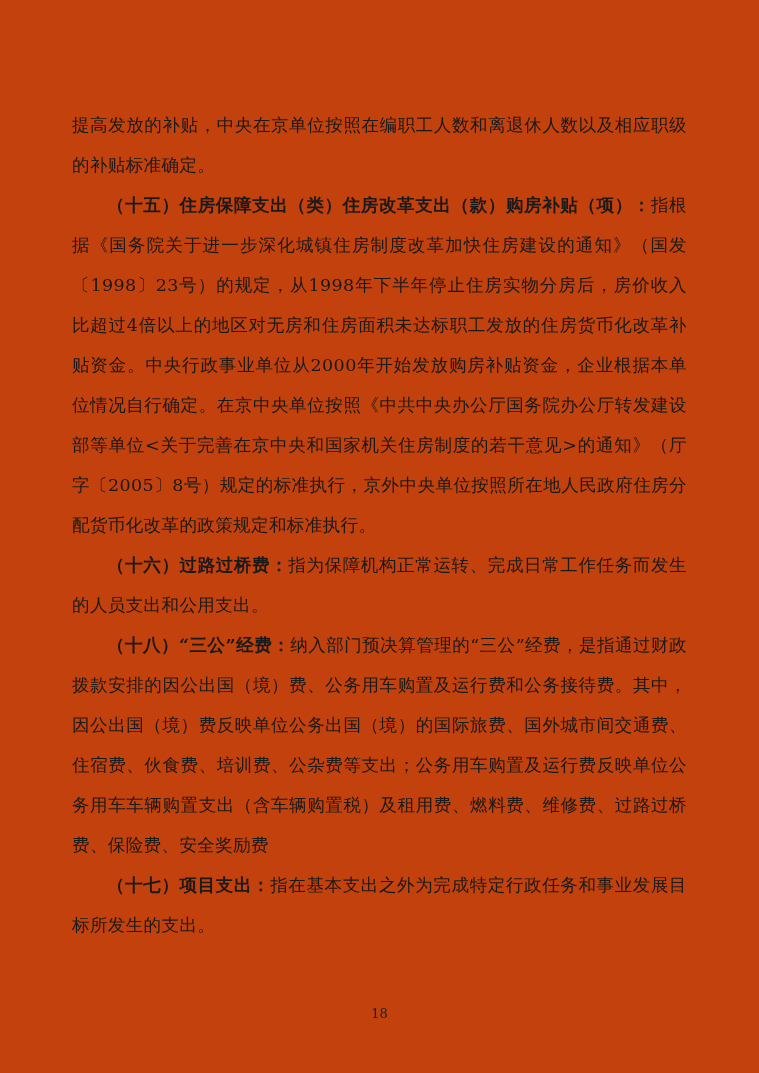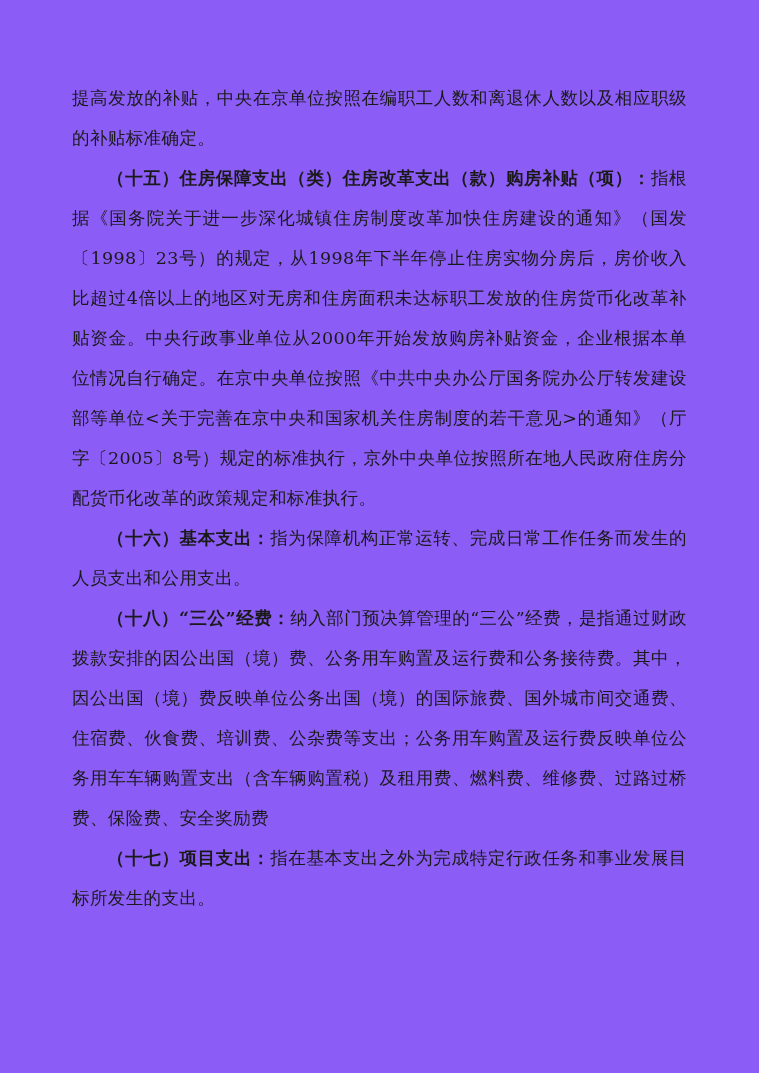--- a/index.html
+++ b/index.html
@@ -10,23 +10,23 @@
   body {
     width: 759px;
     height: 1073px;
     overflow: hidden;
     font-family: "DejaVu Sans", sans-serif;
   }
   .page {
     position: relative;
     width: 759px;
     height: 1073px;
-    background: #8b5cf6;
+    background: #c2410c;
     box-sizing: border-box;
-    padding: 78px 72px 40px 72px;
+    padding: 105px 72px 40px 72px;
   }
   .doc-body {
     font-family: "DejaVu Serif", serif;
     font-size: 17.5px;
     line-height: 40px;
     color: #1a1a1a;
     text-align: justify;
     text-justify: inter-ideograph;
     letter-spacing: 0.4px;
   }
@@ -55,21 +55,22 @@
 </head>
 <body>
 
 <div class="page">
   <div class="doc-body">
 
     <p class="para"><span>提高发放的补贴，中央在京单位按照在编职工人数和离退休人数以及相应职级的补贴标准确定。</span></p>
 
     <p class="para indent"><span class="bold">（十五）住房保障支出（类）住房改革支出（款）购房补贴（项）：</span><span>指根据《国务院关于进一步深化城镇住房制度改革加快住房建设的通知》（国发〔1998〕23号）的规定，从1998年下半年停止住房实物分房后，房价收入比超过4倍以上的地区对无房和住房面积未达标职工发放的住房货币化改革补贴资金。中央行政事业单位从2000年开始发放购房补贴资金，企业根据本单位情况自行确定。在京中央单位按照《中共中央办公厅国务院办公厅转发建设部等单位&lt;关于完善在京中央和国家机关住房制度的若干意见&gt;的通知》（厅字〔2005〕8号）规定的标准执行，京外中央单位按照所在地人民政府住房分配货币化改革的政策规定和标准执行。</span></p>
 
-    <p class="para indent"><span class="bold">（十六）基本支出：</span><span>指为保障机构正常运转、完成日常工作任务而发生的人员支出和公用支出。</span></p>
+    <p class="para indent"><span class="bold">（十六）过路过桥费：</span><span>指为保障机构正常运转、完成日常工作任务而发生的人员支出和公用支出。</span></p>
 
     <p class="para indent"><span class="bold">（十八）“三公”经费：</span><span>纳入部门预决算管理的“三公”经费，是指通过财政拨款安排的因公出国（境）费、公务用车购置及运行费和公务接待费。其中，因公出国（境）费反映单位公务出国（境）的国际旅费、国外城市间交通费、住宿费、伙食费、培训费、公杂费等支出；公务用车购置及运行费反映单位公务用车车辆购置支出（含车辆购置税）及租用费、燃料费、维修费、过路过桥费、保险费、安全奖励费</span></p>
 
     <p class="para indent"><span class="bold">（十七）项目支出：</span><span>指在基本支出之外为完成特定行政任务和事业发展目标所发生的支出。</span></p>
 
   </div>
 
+  <div class="page-number">18</div>
 </div>
 
 </body></html>

